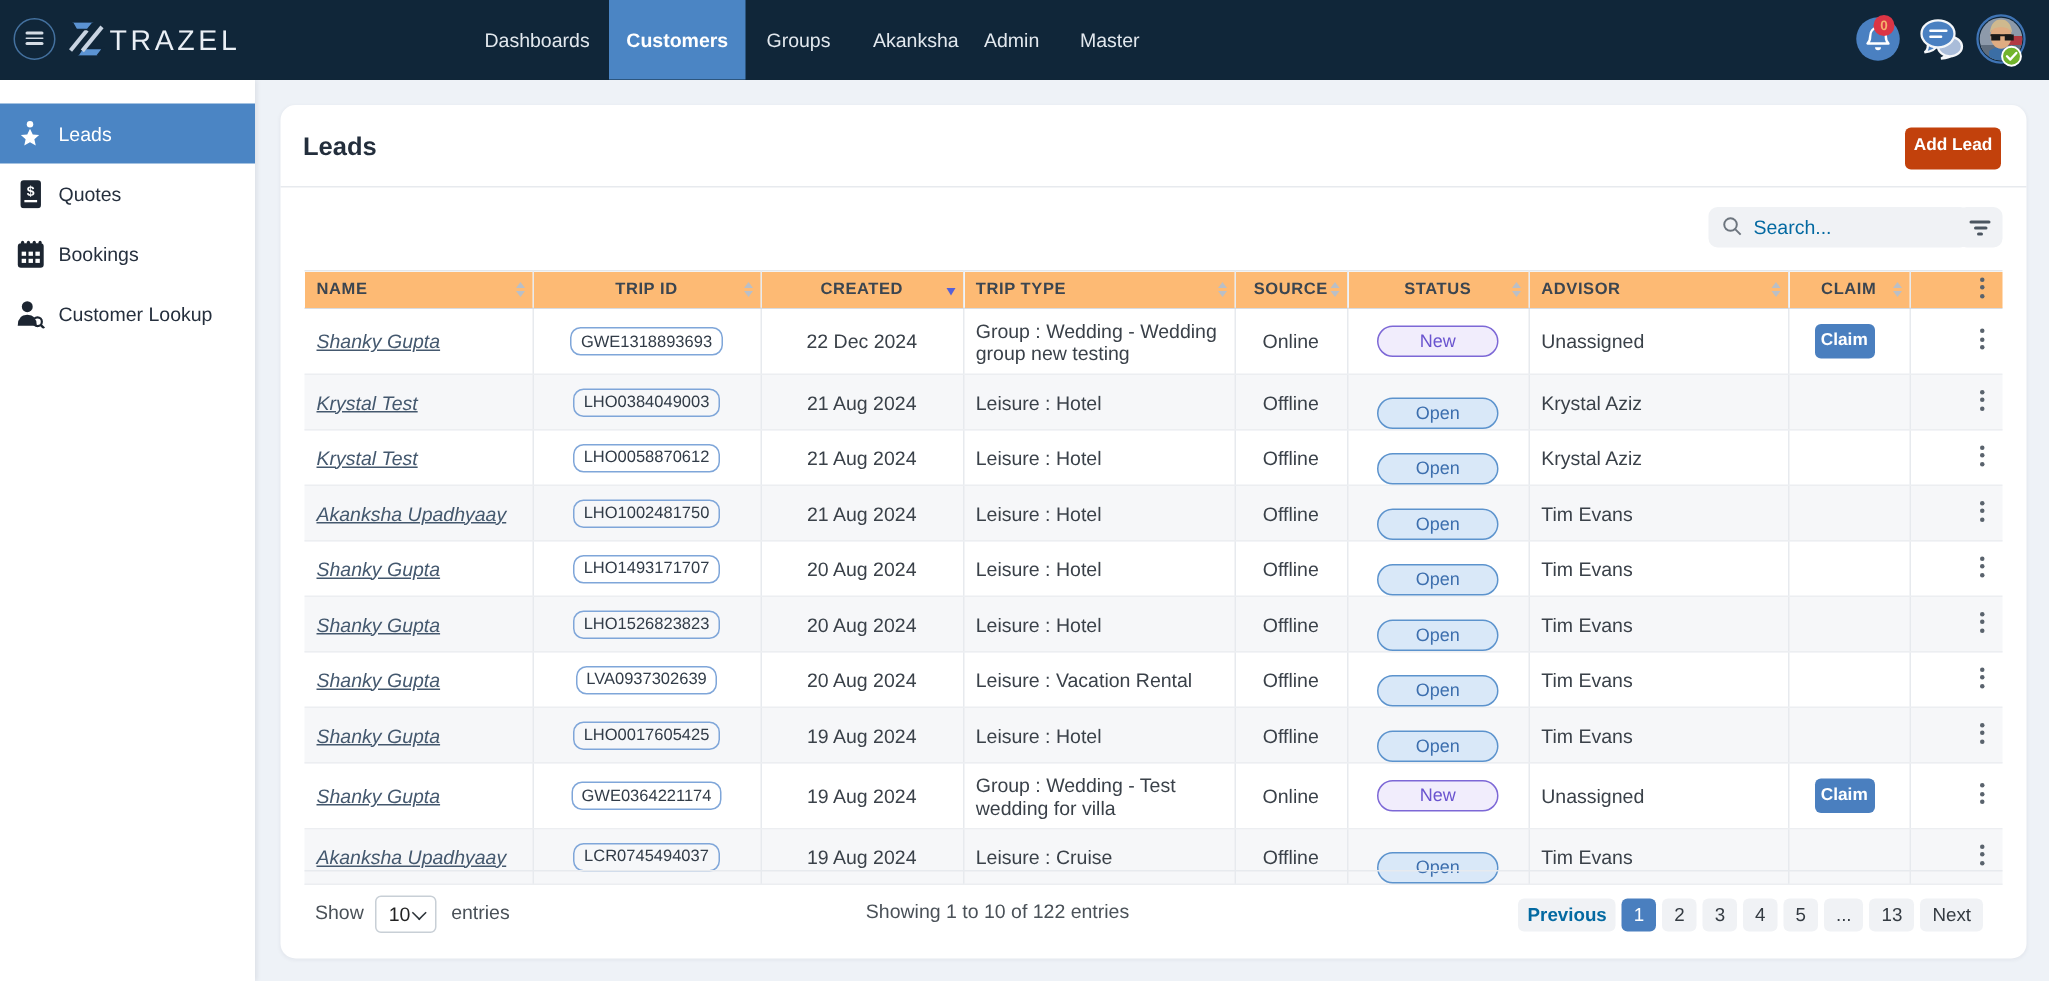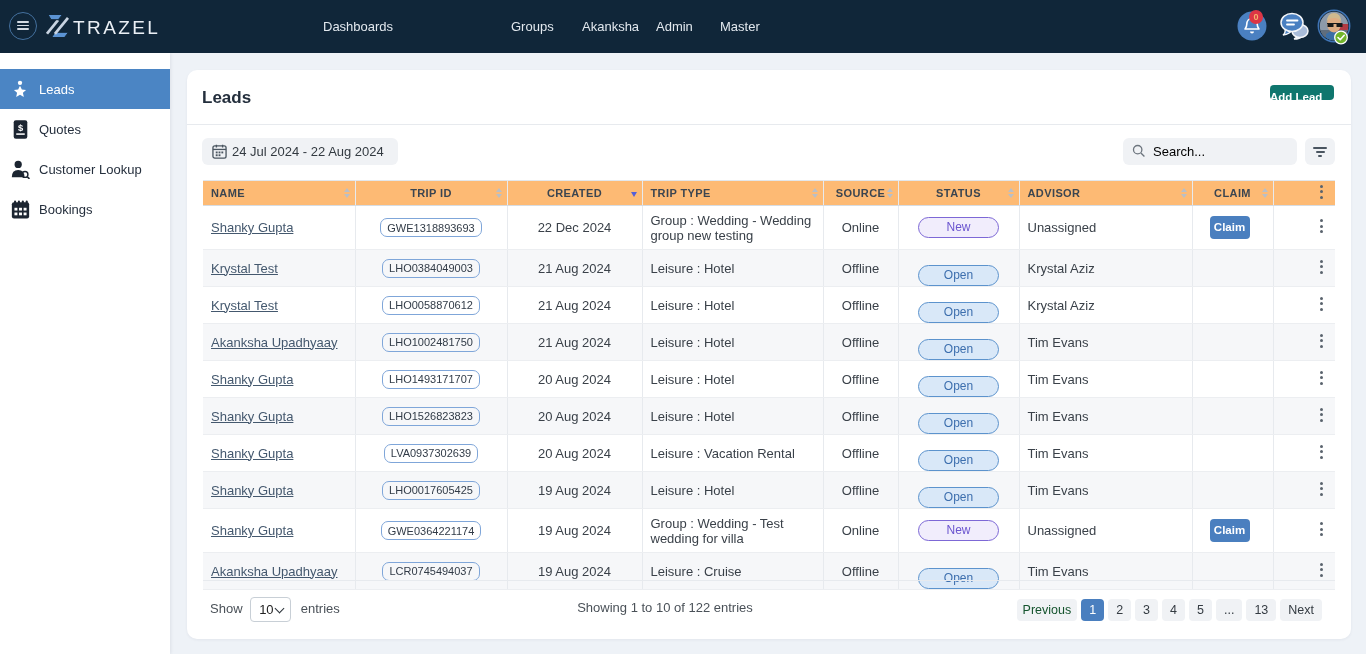--- a/index.html
+++ b/index.html
@@ -19,39 +19,39 @@
 .sidebar { position:fixed; left:0; top:53px; width:170px; height:601px; background:#fff; box-shadow:1px 0 3px rgba(20,30,50,.08); z-index:40; }
 .sideitem { position:relative; height:40px; display:flex; align-items:center; color:#252f3d; font-size:13px; font-weight:500; }
 .sideitem .sicon { position:absolute; left:10px; width:20px; height:20px; display:flex; align-items:center; justify-content:center; }
 .sideitem .slabel { position:absolute; left:39px; }
 .sideitem.active { background:#4b85c4; color:#fff; }
 .sidebar .gap { height:16px; }
 
 .card { position:absolute; left:187px; top:70px; width:1164px; height:569px; background:#fff; border-radius:10px; box-shadow:0 1px 3px rgba(30,40,60,.06); }
 .cardhead { position:absolute; top:0; left:0; right:0; height:55px; border-bottom:1px solid #e7eaee; }
 .cardhead h1 { position:absolute; left:15px; top:18px; font-size:17px; font-weight:bold; color:#232e3c; }
-.addlead { position:absolute; right:17px; top:15px; width:64px; height:15px; background:#0f766e; color:#fff; border-radius:4px; font-size:11.5px; font-weight:bold; line-height:25px; }
+.addlead { position:absolute; right:17px; top:15px; width:64px; height:28px; background:#c2410c; color:#fff; border-radius:4px; font-size:11.5px; font-weight:bold; text-align:center; line-height:25px; }
 .datepill { position:absolute; left:15px; top:68px; height:27px; background:#f0f2f5; border-radius:6px; display:flex; align-items:center; padding:0 14px 0 10px; font-size:13px; color:#333a41; }
 .datepill svg { margin-right:5px; }
-.searchbox { position:absolute; right:54px; top:68px; width:174px; height:27px; background:#f0f2f5; border-radius:6px; font-size:13px; color:#000000; line-height:27px; padding-left:30px; }
+.searchbox { position:absolute; right:38px; top:68px; width:174px; height:27px; background:#f0f2f5; border-radius:6px; font-size:13px; color:#0369a1; line-height:27px; padding-left:30px; }
 .searchbox svg { position:absolute; left:9px; top:6px; }
 .filterbtn { position:absolute; right:16px; top:68px; width:30px; height:27px; background:#f0f2f5; border-radius:6px; }
 .filterbtn span { position:absolute; left:50%; background:#4a5560; height:1.7px; border-radius:1px; }
 .filterbtn span:nth-child(1){ top:9px; width:14px; margin-left:-7px; }
 .filterbtn span:nth-child(2){ top:13px; width:9px; margin-left:-4.5px; }
 .filterbtn span:nth-child(3){ top:17px; width:4px; margin-left:-2px; }
 
 table { position:absolute; left:16px; top:110px; width:1132px; border-collapse:collapse; table-layout:fixed; }
 th { position:relative; height:25px; background:#fdba74; border-top:1px solid #e3e7eb; border-bottom:1px solid #d7dce2; font-size:11px; color:#3b4550; letter-spacing:0.4px; text-align:left; padding:0 8px; font-weight:bold; }
 th.c, td.c { text-align:center; }
 td { height:33px; font-size:13px; color:#3a4149; padding:0 8px; border-bottom:1px solid #eceef1; vertical-align:middle; }
 tr.alt td { background:#f6f7f9; }
 tr.tall td { height:44px; }
 td.colsep, th.colsep { border-right:1px solid #e7eaee; }
-a.nlink { color:#44586e; text-decoration:underline; }
+a.nlink { color:#44586e; text-decoration:underline;font-style:italic; }
 .tripid { display:inline-block; border:1px solid #7fa6d9; border-radius:7px; padding:2.5px 6px; font-size:11px; color:#313b47; }
 .pill { display:inline-block; width:81px; height:21px; line-height:19px; border-radius:11px; font-size:12px; text-align:center; }
 .pill.new { border:1px solid #7d68d6; background:#f1edfc; color:#6a54cf; }
 .pill.open { border:1px solid #5c93cd; background:#d9e8f8; color:#3d6fae;margin-top:15px; }
 .claimbtn { display:inline-block; position:relative; left:-3px; width:40px; height:23px; line-height:23px; background:#4a7fbf; color:#fff; border-radius:4px; font-size:11.5px; font-weight:bold; text-align:center; }
 .sorts { position:absolute; right:5px; top:7px; }
 .sorts i { display:block; width:0; height:0; border-left:3.5px solid transparent; border-right:3.5px solid transparent; }
 .sorts i.up { border-bottom:4px solid #b9bfc7; margin-bottom:2px; }
 .sorts i.dn { border-top:4px solid #b9bfc7; }
 .sorts i.dnact { border-top:5px solid #5560d8; margin-top:4px; }
@@ -59,21 +59,21 @@
 .kb { display:inline-block; width:3px; }
 .kb b { display:block; width:3px; height:3px; border-radius:50%; background:#5a636d; margin-bottom:2.5px; }
 
 .cfoot { position:absolute; left:16px; right:16px; top:510px; border-top:1px solid #e7eaee; height:48px; }
 .showwrap { position:absolute; left:7px; top:16px; font-size:13px; color:#4a5158; }
 .selbox { display:inline-block; width:41px; height:25px; border:1px solid #c8cfd6; border-radius:4px; margin:0 6px 0 4px; vertical-align:middle; position:relative; font-size:13px; color:#222; padding-left:8px; line-height:23px; }
 .selbox:after { content:""; position:absolute; right:7px; top:7px; width:6px; height:6px; border-right:1.8px solid #2b3238; border-bottom:1.8px solid #2b3238; transform:rotate(45deg); }
 .showinginfo { position:absolute; left:462px; top:19px; transform:translateX(-50%); white-space:nowrap; font-size:13px; color:#4a5158; }
 .pager { position:absolute; right:13px; top:18px; display:flex; gap:4px; }
 .pgbtn { min-width:20px; height:22px; line-height:22px; padding:0 8px; background:#f0f2f5; border-radius:4px; font-size:12.5px; color:#343b42; text-align:center; }
-.pgbtn.dis { color:#14532d; padding:0 6px; }
+.pgbtn.dis { color:#0369a1; padding:0 6px;font-weight:bold; }
 .pgbtn.act { background:#4a7fbf; color:#fff; }
 </style>
 </head>
 <body>
 
 <div class="topbar">
   <div class="burger">
       <span></span>
       <span></span>
       <span></span>
@@ -82,20 +82,21 @@
     <svg width="24" height="22" viewBox="0 0 24 22">
       <path d="M1,18.7 L12,5.1" stroke="#c9d4e2" stroke-width="2.7" fill="none"></path>
       <path fill="#5b93d3" stroke="#102639" stroke-width="1" d="M2,-0.5 L16.5,-0.5 L12.3,4.7 L5,4.7 Z"></path>
       <path fill="#5b93d3" stroke="#102639" stroke-width="1" d="M9,17.3 L22.5,17.3 L18.5,22.5 L5.6,22.5 Z"></path>
       <path d="M8.9,18.9 L22,2.9" stroke="#c9d4e2" stroke-width="2.7" fill="none"></path>
     </svg>
   </div>
   <div class="logotext">TRAZEL</div>
   <div class="mainnav">
     <a style="left:323px">Dashboards</a>
+      <a class="active" style="left:406px;width:91px">Customers</a>
       <a style="left:511px">Groups</a>
       <a style="left:582px">Akanksha</a>
       <a style="left:656px">Admin</a>
       <a style="left:720px">Master</a>
   </div>
   <div class="topicons">
     <svg width="130" height="53" viewBox="0 0 130 53">
 
       <circle cx="16" cy="26" r="14.5" fill="#4a80c1"></circle>
       <path d="M16 18.5 c-3.4 0 -5.2 2.6 -5.2 5.6 c0 2.6 -0.9 4 -1.8 4.9 l14 0 c-0.9 -0.9 -1.8 -2.3 -1.8 -4.9 c0 -3 -1.8 -5.6 -5.2 -5.6 z" fill="none" stroke="#fff" stroke-width="1.6" stroke-linejoin="round"></path>
@@ -142,31 +143,20 @@
   </div>
   <div class="sideitem">
     <span class="sicon">
       <svg width="17" height="19" viewBox="0 0 20 22" fill="#1c2531">
         <rect x="2" y="0" width="16" height="22" rx="2.5"></rect>
         <text x="10" y="12.5" font-size="11" font-weight="bold" fill="#fff" text-anchor="middle" font-family="Liberation Sans, sans-serif">$</text>
         <rect x="5" y="15.5" width="10" height="1.8" fill="#fff"></rect>
       </svg>
     </span>
     <span class="slabel">Quotes</span>
-  </div>
-  <div class="sideitem">
-    <span class="sicon">
-      <svg width="20" height="20" viewBox="0 0 22 22" fill="#1c2531">
-        <circle cx="9" cy="6" r="4"></circle>
-        <path d="M2 20 q0 -8 7 -8 q7 0 7 8 z"></path>
-        <circle cx="16.5" cy="17" r="3.2" fill="none" stroke="#1c2531" stroke-width="1.6"></circle>
-        <path d="M19 19.5 l2.4 2.4" stroke="#1c2531" stroke-width="1.8"></path>
-      </svg>
-    </span>
-    <span class="slabel">Customer Lookup</span>
   </div>
   <div class="sideitem">
     <span class="sicon">
       <svg width="19" height="19" viewBox="0 0 22 22" fill="#1c2531">
         <rect x="1" y="2.5" width="20" height="19" rx="2.5"></rect>
         <rect x="3.5" y="0.5" width="2.4" height="4" rx="1.2"></rect>
         <rect x="8" y="0.5" width="2.4" height="4" rx="1.2"></rect>
         <rect x="12.5" y="0.5" width="2.4" height="4" rx="1.2"></rect>
         <rect x="17" y="0.5" width="2.4" height="4" rx="1.2"></rect>
         <g fill="#fff">
@@ -174,41 +164,37 @@
             <rect x="9.3" y="9" width="3.4" height="3.2"></rect>
             <rect x="14.6" y="9" width="3.4" height="3.2"></rect>
           <rect x="4" y="14.5" width="3.4" height="3.2"></rect>
             <rect x="9.3" y="14.5" width="3.4" height="3.2"></rect>
             <rect x="14.6" y="14.5" width="3.4" height="3.2"></rect>
         </g>
       </svg>
     </span>
     <span class="slabel">Bookings</span>
   </div>
+  <div class="sideitem">
+    <span class="sicon">
+      <svg width="20" height="20" viewBox="0 0 22 22" fill="#1c2531">
+        <circle cx="9" cy="6" r="4"></circle>
+        <path d="M2 20 q0 -8 7 -8 q7 0 7 8 z"></path>
+        <circle cx="16.5" cy="17" r="3.2" fill="none" stroke="#1c2531" stroke-width="1.6"></circle>
+        <path d="M19 19.5 l2.4 2.4" stroke="#1c2531" stroke-width="1.8"></path>
+      </svg>
+    </span>
+    <span class="slabel">Customer Lookup</span>
+  </div>
 </div>
 
 <div class="card">
   <div class="cardhead">
     <h1>Leads</h1>
     <div class="addlead">Add Lead</div>
-  </div>
-  <div class="datepill">
-    <svg width="15" height="15" viewBox="0 0 16 16">
-        <rect x="1" y="2" width="14" height="13" rx="2" fill="none" stroke="#4a5560" stroke-width="1.4"></rect>
-        <path d="M1 5.8 h14" stroke="#4a5560" stroke-width="1.4"></path>
-        <path d="M4.7 0.8 v2.8 M11.3 0.8 v2.8" stroke="#4a5560" stroke-width="1.4"></path>
-        <g fill="#4a5560">
-          <rect x="4" y="8" width="2" height="2"></rect>
-          <rect x="7" y="8" width="2" height="2"></rect>
-          <rect x="10" y="8" width="2" height="2"></rect>
-          <rect x="4" y="11" width="2" height="2"></rect>
-          <rect x="7" y="11" width="2" height="2"></rect>
-        </g>
-      </svg>
-    24 Jul 2024 - 22 Aug 2024
   </div>
   <div class="searchbox"><svg width="14" height="14" viewBox="0 0 16 16">
         <circle cx="6.5" cy="6.5" r="4.8" fill="none" stroke="#6d757e" stroke-width="1.5"></circle>
         <path d="M10.2 10.2 l4 4" stroke="#6d757e" stroke-width="1.5"></path>
       </svg>Search...</div>
   <div class="filterbtn">
       <span></span>
       <span></span>
       <span></span>
     </div>

